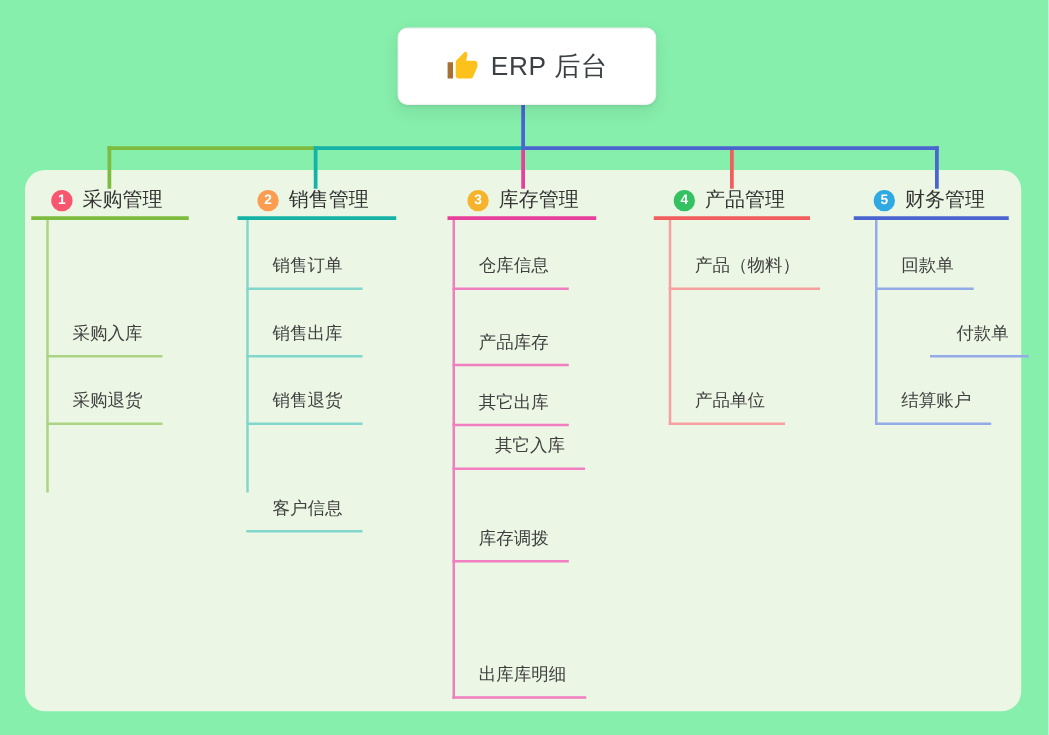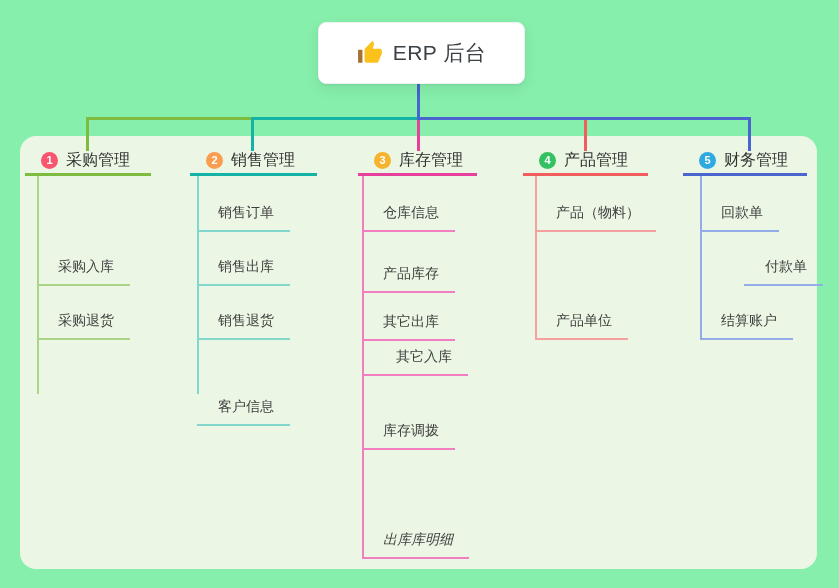--- a/index.html
+++ b/index.html
@@ -90,21 +90,21 @@
   <div class="bheader" style="left: 358px; width: 119px; border-bottom-color: rgb(231, 63, 156);">
     <span class="badge" style="background: rgb(247, 179, 43);">3</span>
     <span class="hlabel">库存管理</span>
   </div>
   <div class="conn vthin" style="left: 362px; top: 176px; height: 383px; background: rgb(240, 126, 192);"></div>
   <div class="child" style="left: 362px; top: 202px; border-bottom-color: rgb(240, 126, 192);">仓库信息</div>
   <div class="child" style="left: 362px; top: 263px; border-bottom-color: rgb(240, 126, 192);">产品库存</div>
   <div class="child" style="left: 362px; top: 311px; border-bottom-color: rgb(240, 126, 192);">其它出库</div>
   <div class="child" style="left: 362px; top: 346px; border-bottom-color: rgb(240, 126, 192); padding-left: 34px;">其它入库</div>
   <div class="child" style="left: 362px; top: 420px; border-bottom-color: rgb(240, 126, 192);">库存调拨</div>
-  <div class="child" style="left: 362px; top: 529px; border-bottom-color: rgb(240, 126, 192); font-style: italic;">出库库明细</div>
+  <div class="child" style="left: 362px; top: 529px; border-bottom-color: rgb(240, 126, 192);">出库库明细</div>
 
   <div class="bheader" style="left: 523px; width: 125px; border-bottom-color: rgb(242, 94, 94);">
     <span class="badge" style="background: rgb(51, 193, 98);">4</span>
     <span class="hlabel">产品管理</span>
   </div>
   <div class="conn vthin" style="left: 535px; top: 176px; height: 164px; background: rgb(247, 160, 160);"></div>
   <div class="child" style="left: 535px; top: 202px; border-bottom-color: rgb(247, 160, 160);">产品（物料）</div>
   <div class="child" style="left: 535px; top: 310px; border-bottom-color: rgb(247, 160, 160);">产品单位</div>
 
   <div class="bheader" style="left: 683px; width: 124px; border-bottom-color: rgb(74, 100, 208);">

